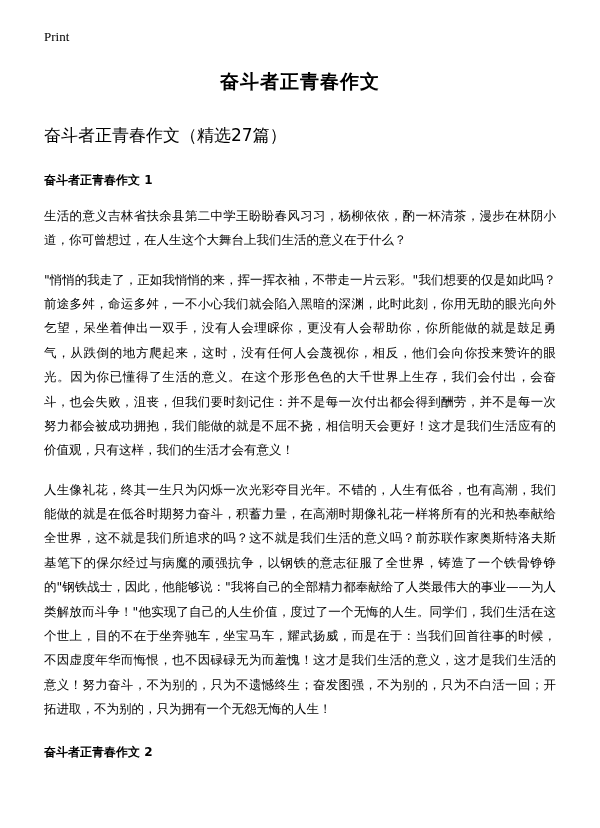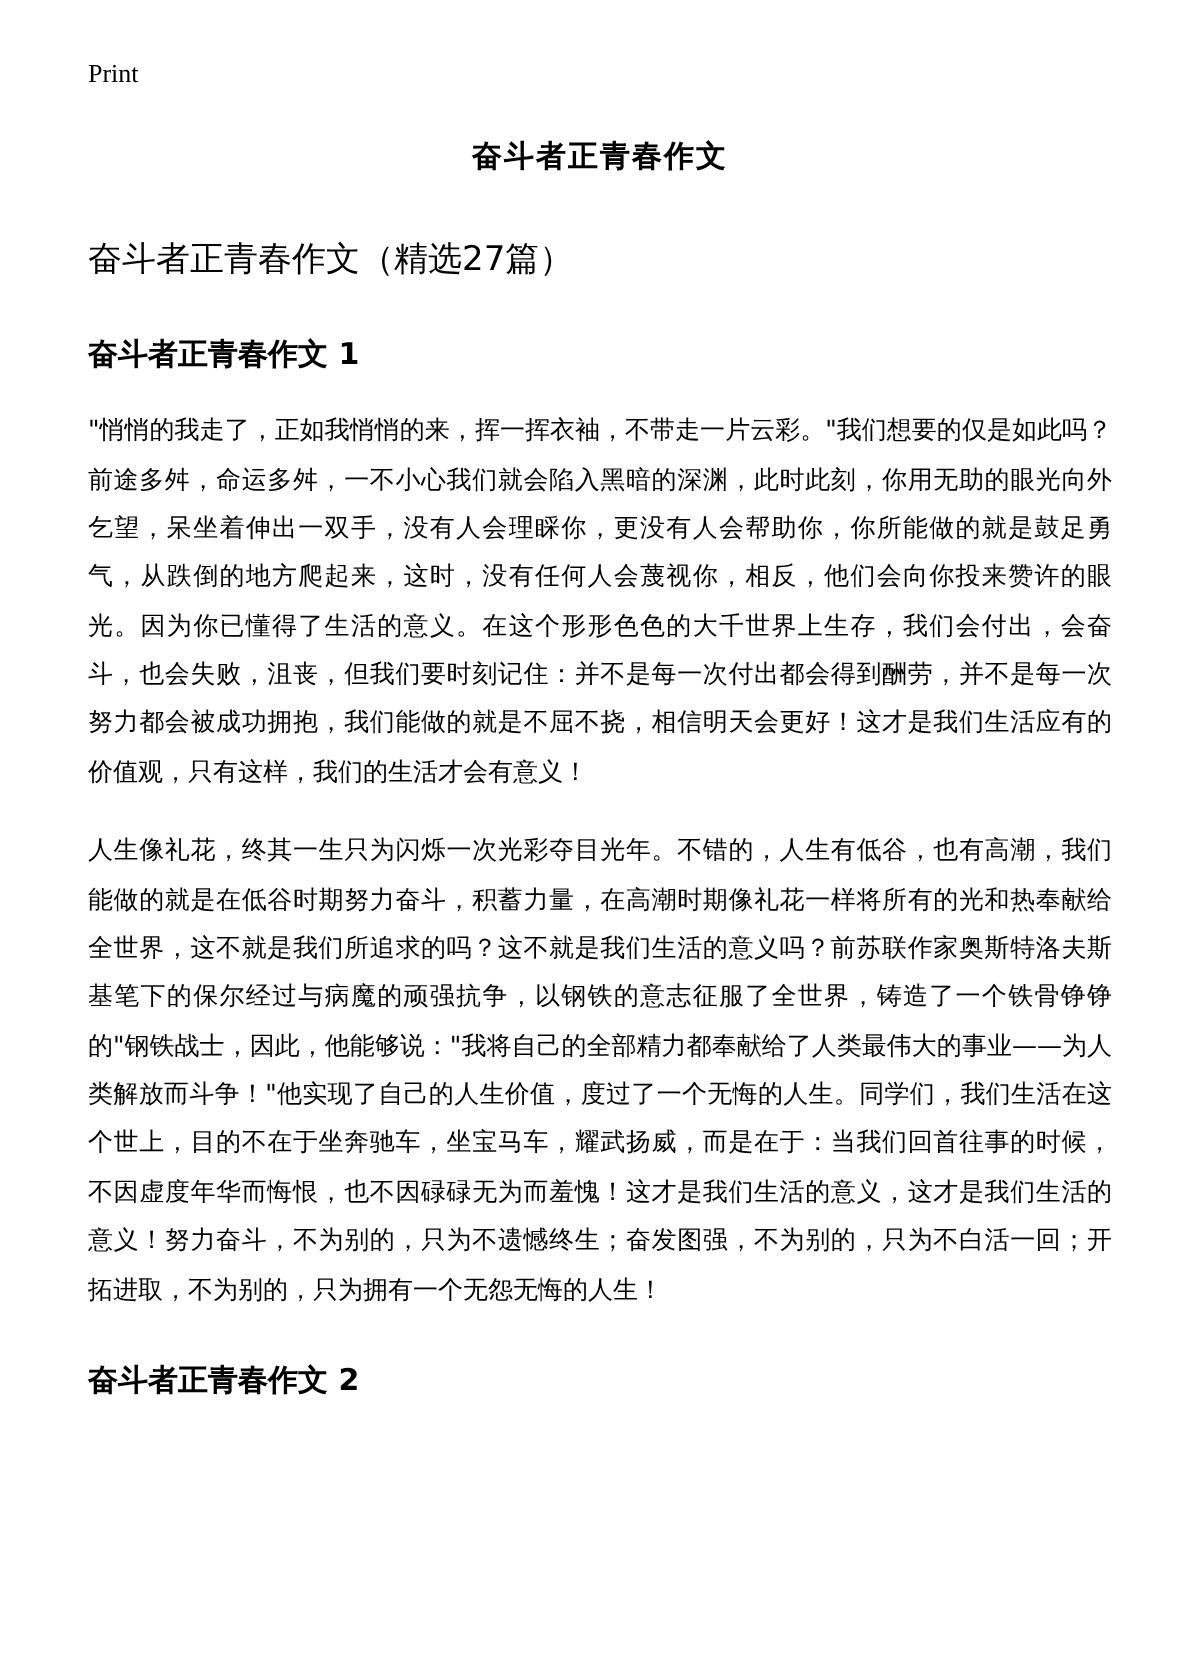--- a/index.html
+++ b/index.html
@@ -25,58 +25,59 @@
     font-family: "Liberation Serif", serif;
     font-size: 13px;
     color: #000;
     line-height: 1;
     margin: 0 0 26px 0;
     cursor: pointer;
     display: inline-block;
   }
   .doc-title {
     font-family: "DejaVu Sans", "Liberation Sans", sans-serif;
-    font-size: 15px;
+    font-size: 19px;
     font-weight: bold;
     text-align: center;
     letter-spacing: 1px;
     margin: 0 0 28px 0;
     line-height: 1.3;
   }
   .subtitle {
     font-size: 17px;
     line-height: 1.6;
     margin: 0 0 16px 0;
   }
   p.para {
     font-size: 12.5px;
     line-height: 1.95;
     margin: 0 0 15px 0;
     text-align: justify;
     text-justify: inter-ideograph;
   }
   h2.section {
-    font-size: 15px;
+    font-size: 12px;
     font-weight: bold;
     margin: 22px 0 15px 0;
     line-height: 1.5;
   }
 </style>
 </head>
 <body>
 
 <div class="page">
 
   <a class="print-link">Print</a>
 
   <h1 class="doc-title">奋斗者正青春作文</h1>
 
   <div class="subtitle">奋斗者正青春作文（精选27篇）</div>
 
 
   <h2 class="section">奋斗者正青春作文 1</h2>
+  <p class="para">生活的意义吉林省扶余县第二中学王盼盼春风习习，杨柳依依，酌一杯清茶，漫步在林阴小道，你可曾想过，在人生这个大舞台上我们生活的意义在于什么？</p>
   <p class="para">"悄悄的我走了，正如我悄悄的来，挥一挥衣袖，不带走一片云彩。"我们想要的仅是如此吗？前途多舛，命运多舛，一不小心我们就会陷入黑暗的深渊，此时此刻，你用无助的眼光向外乞望，呆坐着伸出一双手，没有人会理睬你，更没有人会帮助你，你所能做的就是鼓足勇气，从跌倒的地方爬起来，这时，没有任何人会蔑视你，相反，他们会向你投来赞许的眼光。因为你已懂得了生活的意义。在这个形形色色的大千世界上生存，我们会付出，会奋斗，也会失败，沮丧，但我们要时刻记住：并不是每一次付出都会得到酬劳，并不是每一次努力都会被成功拥抱，我们能做的就是不屈不挠，相信明天会更好！这才是我们生活应有的价值观，只有这样，我们的生活才会有意义！</p>
   <p class="para">人生像礼花，终其一生只为闪烁一次光彩夺目光年。不错的，人生有低谷，也有高潮，我们能做的就是在低谷时期努力奋斗，积蓄力量，在高潮时期像礼花一样将所有的光和热奉献给全世界，这不就是我们所追求的吗？这不就是我们生活的意义吗？前苏联作家奥斯特洛夫斯基笔下的保尔经过与病魔的顽强抗争，以钢铁的意志征服了全世界，铸造了一个铁骨铮铮的"钢铁战士，因此，他能够说："我将自己的全部精力都奉献给了人类最伟大的事业——为人类解放而斗争！"他实现了自己的人生价值，度过了一个无悔的人生。同学们，我们生活在这个世上，目的不在于坐奔驰车，坐宝马车，耀武扬威，而是在于：当我们回首往事的时候，不因虚度年华而悔恨，也不因碌碌无为而羞愧！这才是我们生活的意义，这才是我们生活的意义！努力奋斗，不为别的，只为不遗憾终生；奋发图强，不为别的，只为不白活一回；开拓进取，不为别的，只为拥有一个无怨无悔的人生！</p>
 
   <h2 class="section">奋斗者正青春作文 2</h2>
   
 
 </div>
 
 </body></html>

